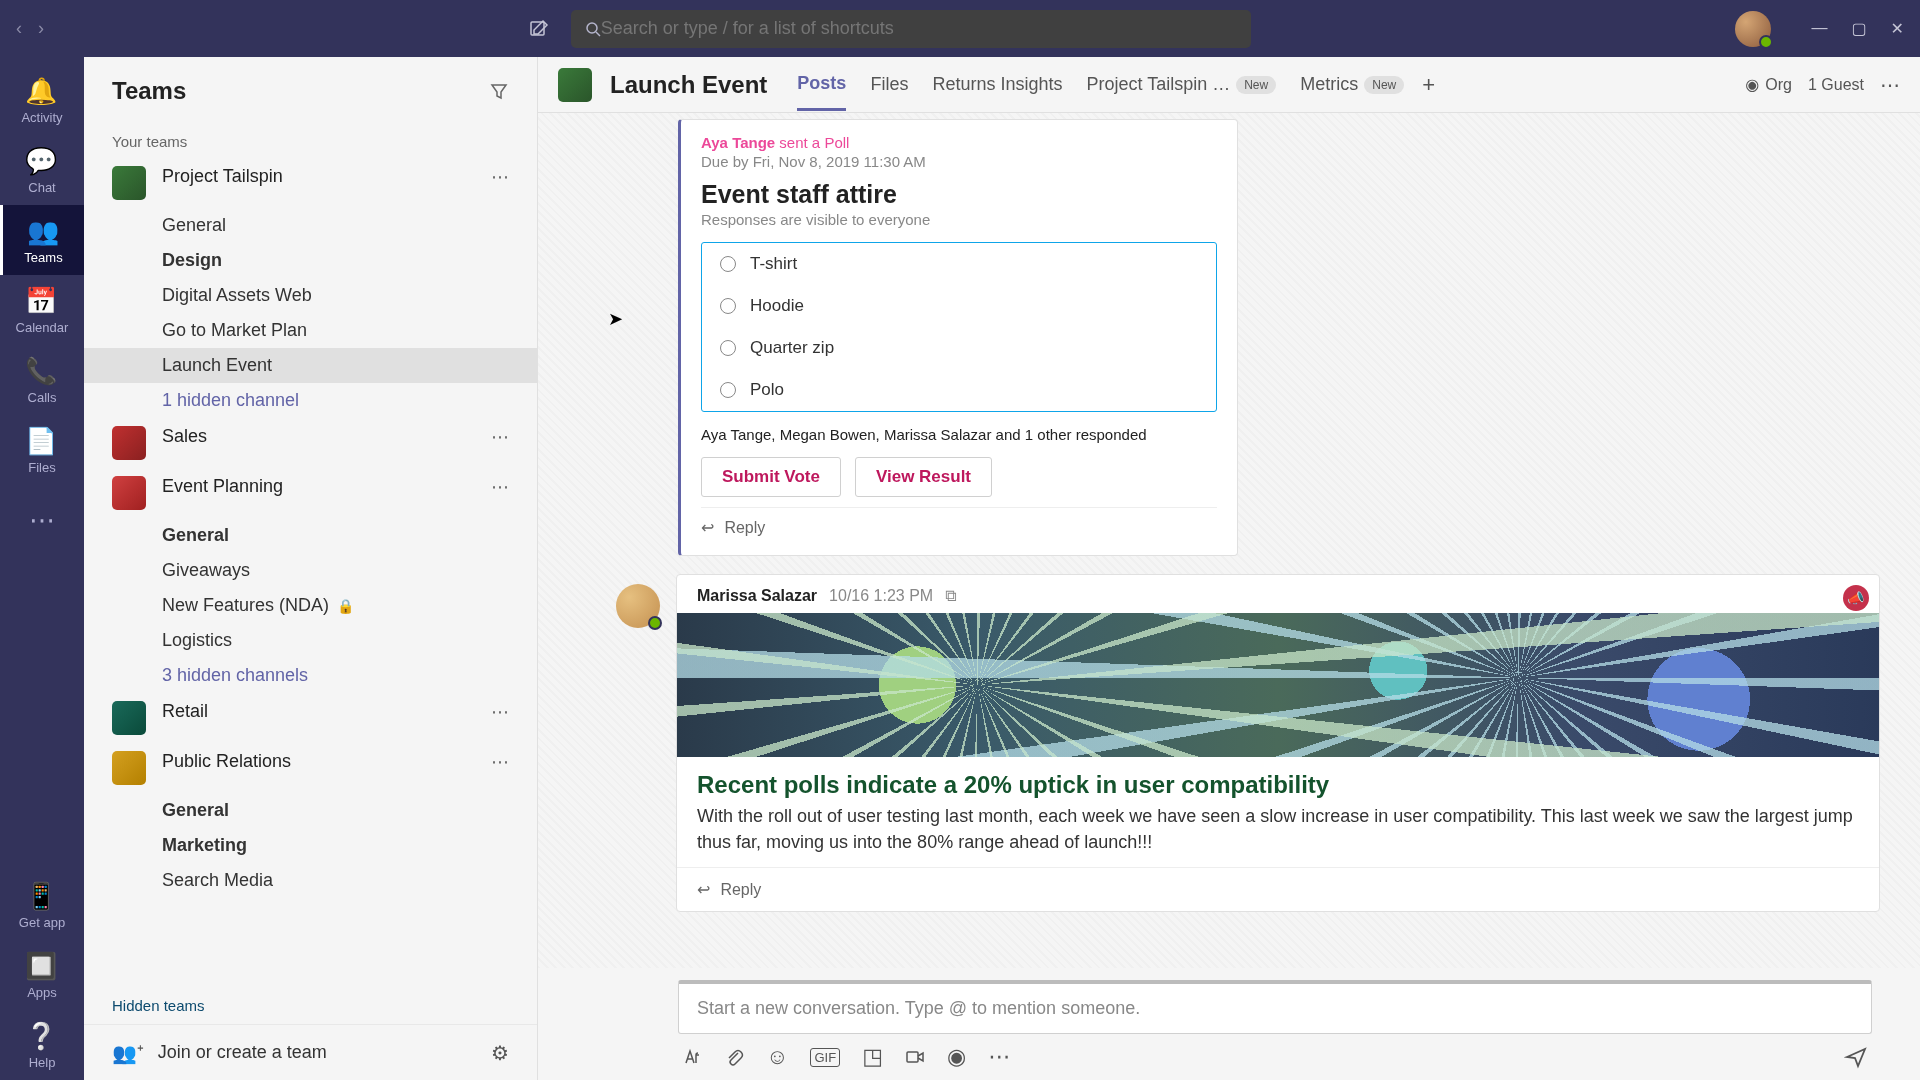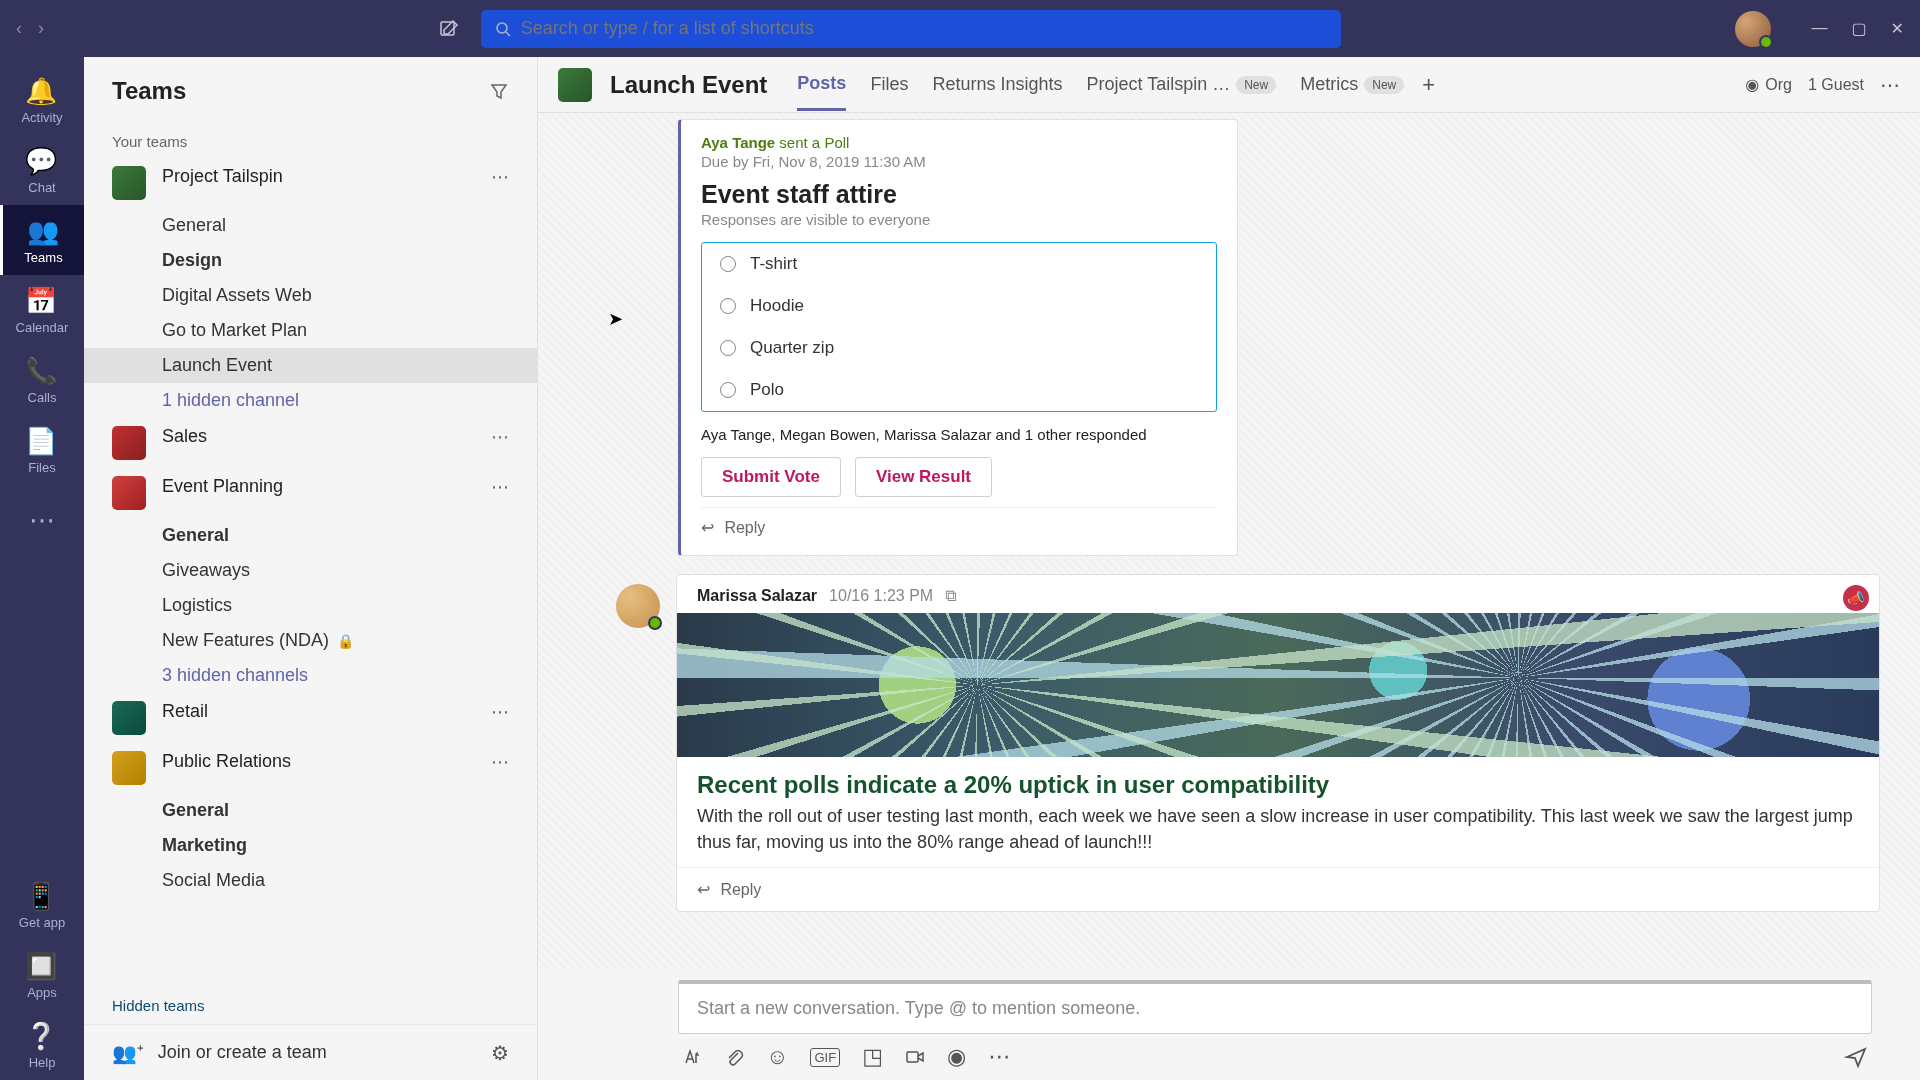--- a/index.html
+++ b/index.html
@@ -3,21 +3,21 @@
 <meta charset="utf-8">
 <style>
 * { margin: 0; padding: 0; box-sizing: border-box; font-family: "Segoe UI", -apple-system, sans-serif; }
 body { width: 1920px; height: 1080px; overflow: hidden; background: #fff; }
 
 
 .titlebar { height: 57px; background: #33335b; display: flex; align-items: center; padding: 0 16px; gap: 12px; }
 .nav-arrows { display: flex; gap: 16px; color: #8b8ba7; }
 .nav-arrows span { cursor: pointer; font-size: 18px; }
 .compose-icon { color: #c5c5d6; margin-left: auto; margin-right: 10px; cursor: pointer; }
-.search-box { width: 860px; height: 38px; background: #1d4ed8; border-radius: 5px; display: flex; align-items: center; padding: 0 14px; gap: 10px; color: #b5b5cc; }
+.search-box { width: 680px; height: 38px; background: #404040; border-radius: 5px; display: flex; align-items: center; padding: 0 14px; color: #b5b5cc; }
 .search-box input { background: transparent; border: none; color: #c5c5d6; font-size: 18px; outline: none; flex: 1; }
 .spacer { flex: 1; }
 .avatar-badge { width: 36px; height: 36px; border-radius: 50%; background: radial-gradient(circle at 30% 30%, #d4a574, #8b5a3c); position: relative; }
 .presence { position: absolute; bottom: -2px; right: -2px; width: 14px; height: 14px; background: #6bb700; border: 2px solid #33335b; border-radius: 50%; }
 .win-controls { display: flex; gap: 24px; color: #c5c5d6; margin-left: 28px; }
 .win-controls span { cursor: pointer; font-size: 16px; }
 
 
 .main { display: flex; height: calc(1080px - 57px); }
 
@@ -65,21 +65,21 @@
 .tab.active { color: #6264a7; border-bottom: 3px solid #6264a7; font-weight: 600; }
 .badge-new { background: #e0e0e0; color: #555; font-size: 12px; padding: 2px 8px; border-radius: 10px; }
 .tab-add { font-size: 22px; color: #555; cursor: pointer; }
 .header-right { margin-left: auto; display: flex; align-items: center; gap: 16px; color: #555; font-size: 16px; }
 .org-tag { display: flex; align-items: center; gap: 6px; }
 .more-icon { font-size: 20px; cursor: pointer; }
 
 
 .messages { flex: 1; overflow-y: auto; padding: 6px 40px 8px 140px; background-image: repeating-linear-gradient(45deg, #f0f0f0 0 2px, #f5f5f5 2px 6px); }
 .poll-card { background: #fff; border: 1px solid #e0e0e0; border-left: 3px solid #6264a7; border-radius: 4px; padding: 14px 20px 8px; width: 560px; margin-bottom: 8px; }
-.poll-sender { font-size: 15px; color: #4d7c0f; }
+.poll-sender { font-size: 15px; color: #ec4899; }
 .poll-sender b { font-weight: 700; }
 .poll-due { font-size: 15px; color: #888; margin-top: 2px; }
 .poll-title { font-size: 25px; font-weight: 600; color: #222; margin-top: 10px; }
 .poll-sub { font-size: 15px; color: #888; margin-top: 2px; }
 .poll-options { border: 1px solid #0ea5e9; border-radius: 3px; margin-top: 14px; }
 .poll-option { display: flex; align-items: center; gap: 14px; padding: 11px 18px; font-size: 17px; color: #333; cursor: pointer; }
 .radio { width: 16px; height: 16px; border: 1.5px solid #888; border-radius: 50%; }
 .poll-responders { font-size: 15px; color: #222; margin-top: 14px; }
 .poll-actions { display: flex; gap: 14px; margin-top: 14px; }
 .poll-btn { border: 1px solid #d0d0d0; background: #fff; color: #be185d; font-size: 17px; font-weight: 600; padding: 9px 20px; border-radius: 3px; cursor: pointer; }
@@ -233,25 +233,25 @@
           <div class="team-name">Event Planning</div>
           <span class="team-more">⋯</span>
         </div>
         <div class="channel bold">
           <span>General</span>
         </div>
         <div class="channel">
           <span>Giveaways</span>
         </div>
         <div class="channel">
-          <span>Logistics</span>
-        </div>
-        <div class="channel">
           <span>New Features (NDA)</span>
           <span class="lock-icon">🔒</span>
+        </div>
+        <div class="channel">
+          <span>Logistics</span>
         </div>
         <div class="channel link">
           <span>3 hidden channels</span>
         </div>
         <div class="team-row">
           <div class="team-icon ti4"></div>
           <div class="team-name">Retail</div>
           <span class="team-more">⋯</span>
         </div>
         <div class="team-row">
@@ -259,21 +259,21 @@
           <div class="team-name">Public Relations</div>
           <span class="team-more">⋯</span>
         </div>
         <div class="channel bold">
           <span>General</span>
         </div>
         <div class="channel bold">
           <span>Marketing</span>
         </div>
         <div class="channel">
-          <span>Social Media</span>
+          <span>Search Media</span>
         </div>
       </div>
     <div class="hidden-teams">Hidden teams</div>
     <div class="sidebar-footer">
       <span class="join-icon">👥⁺</span>
       <span>Join or create a team</span>
       <span class="gear-icon">⚙</span>
     </div>
   </div>
 

